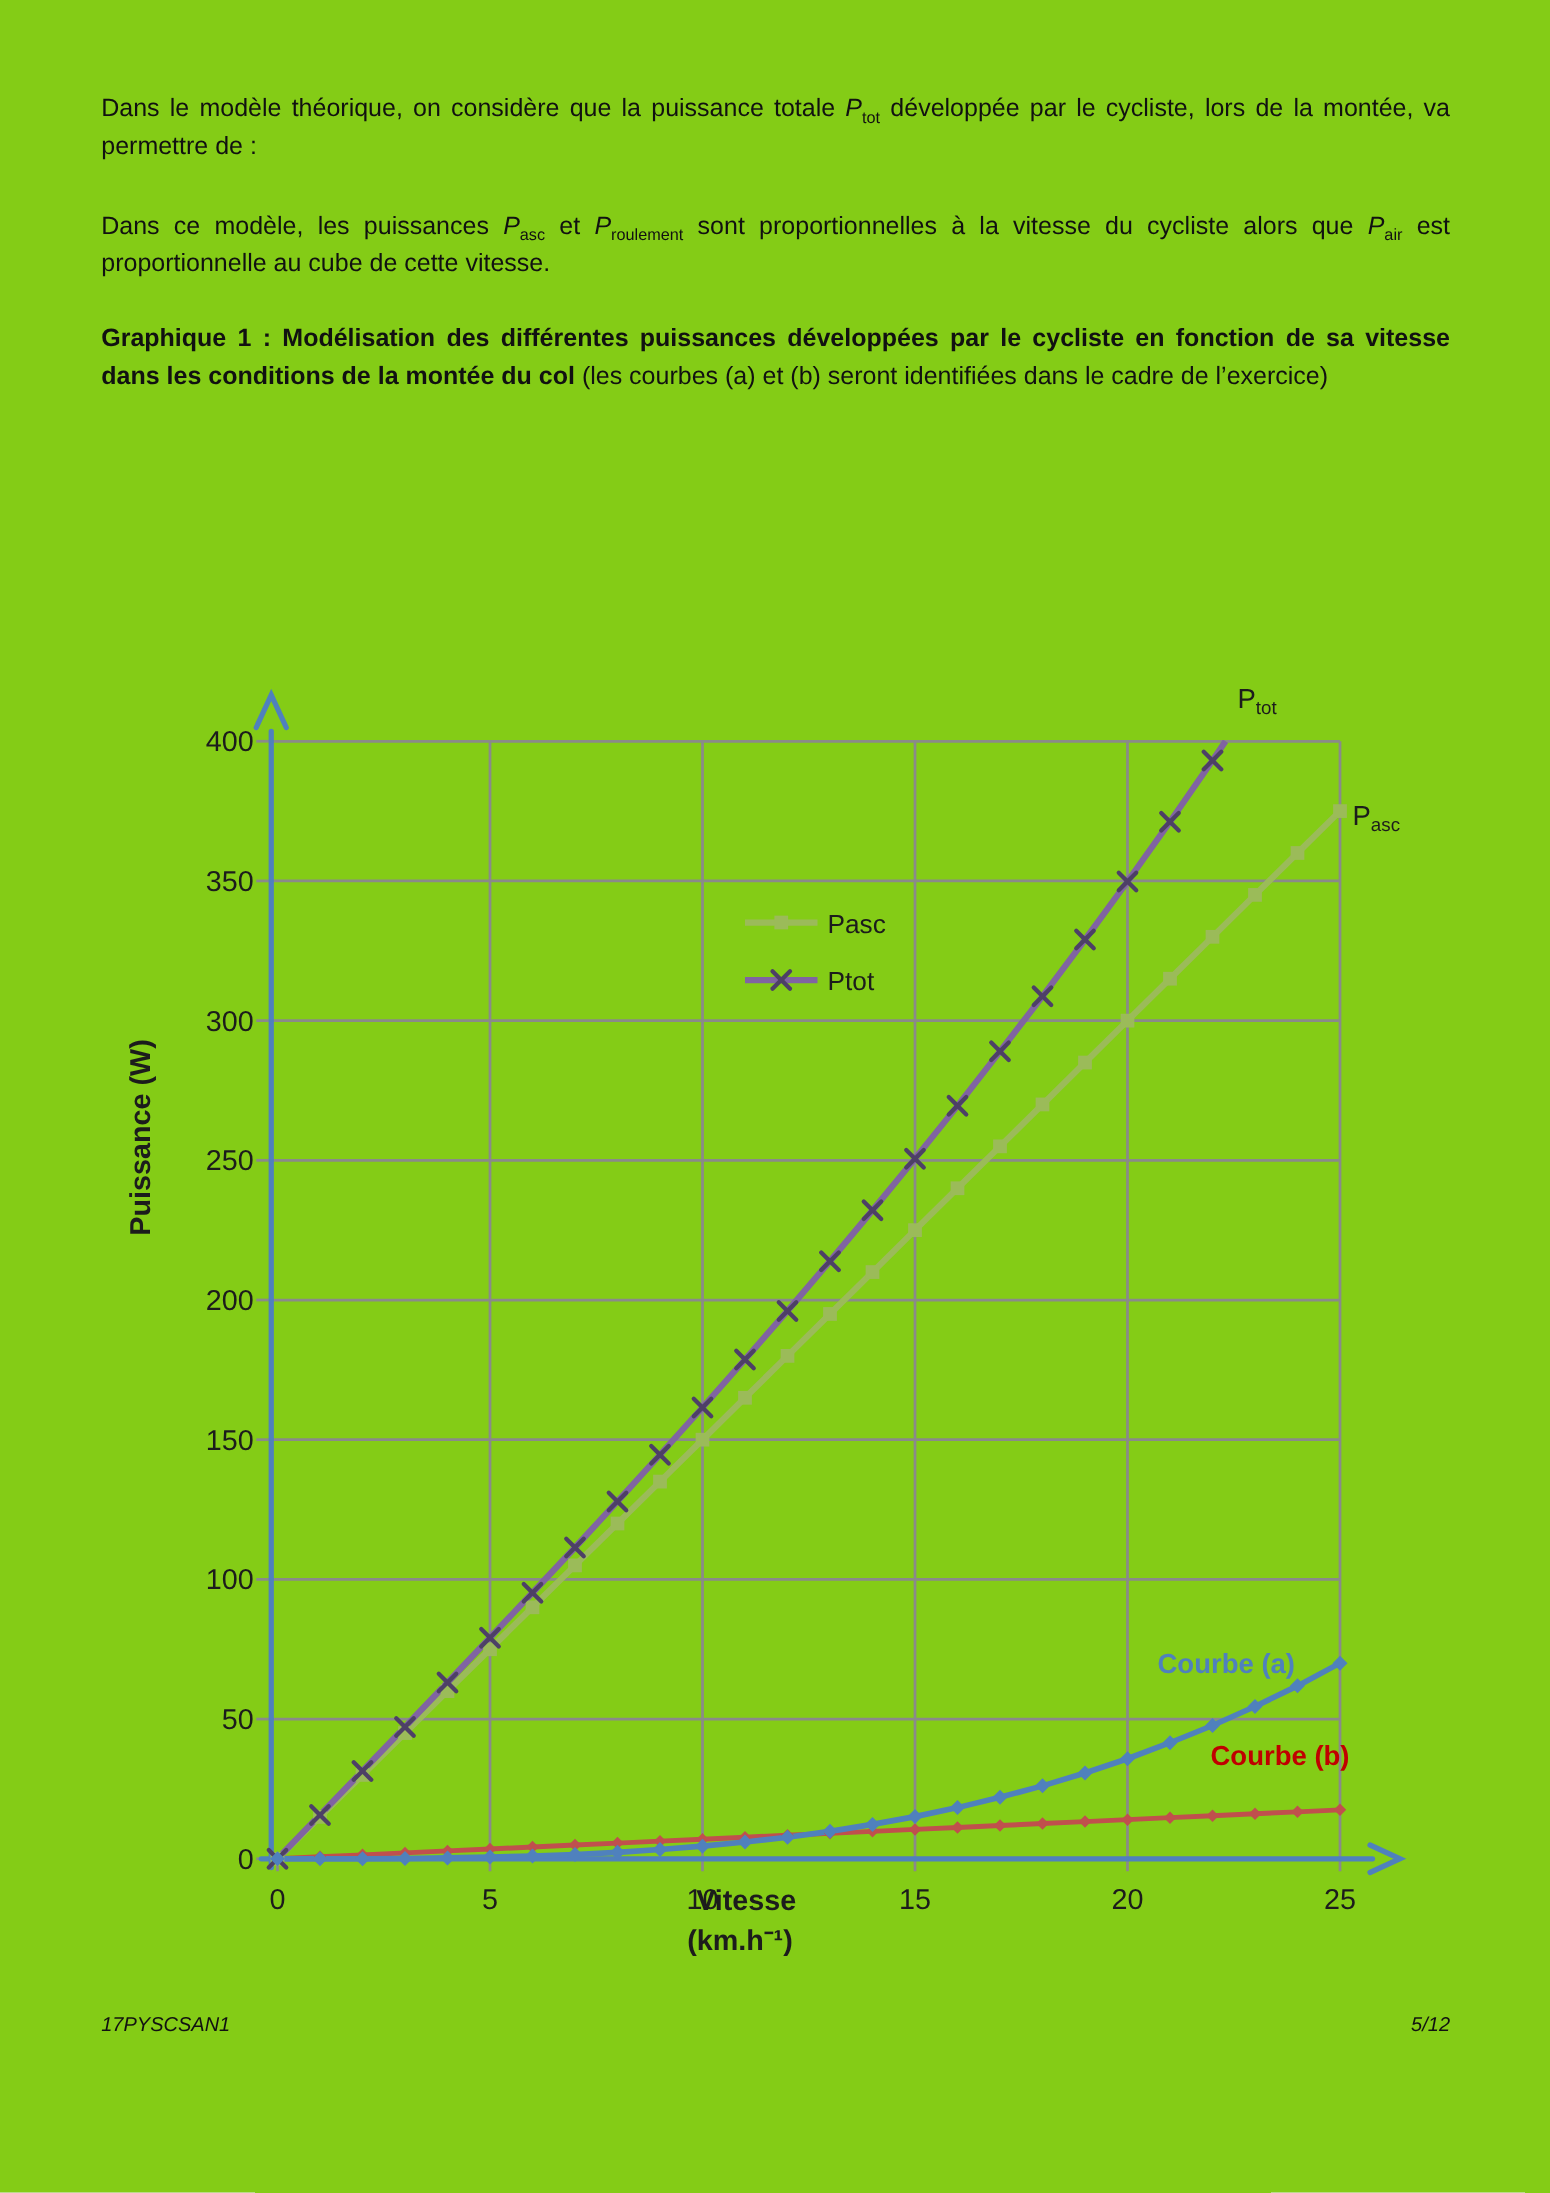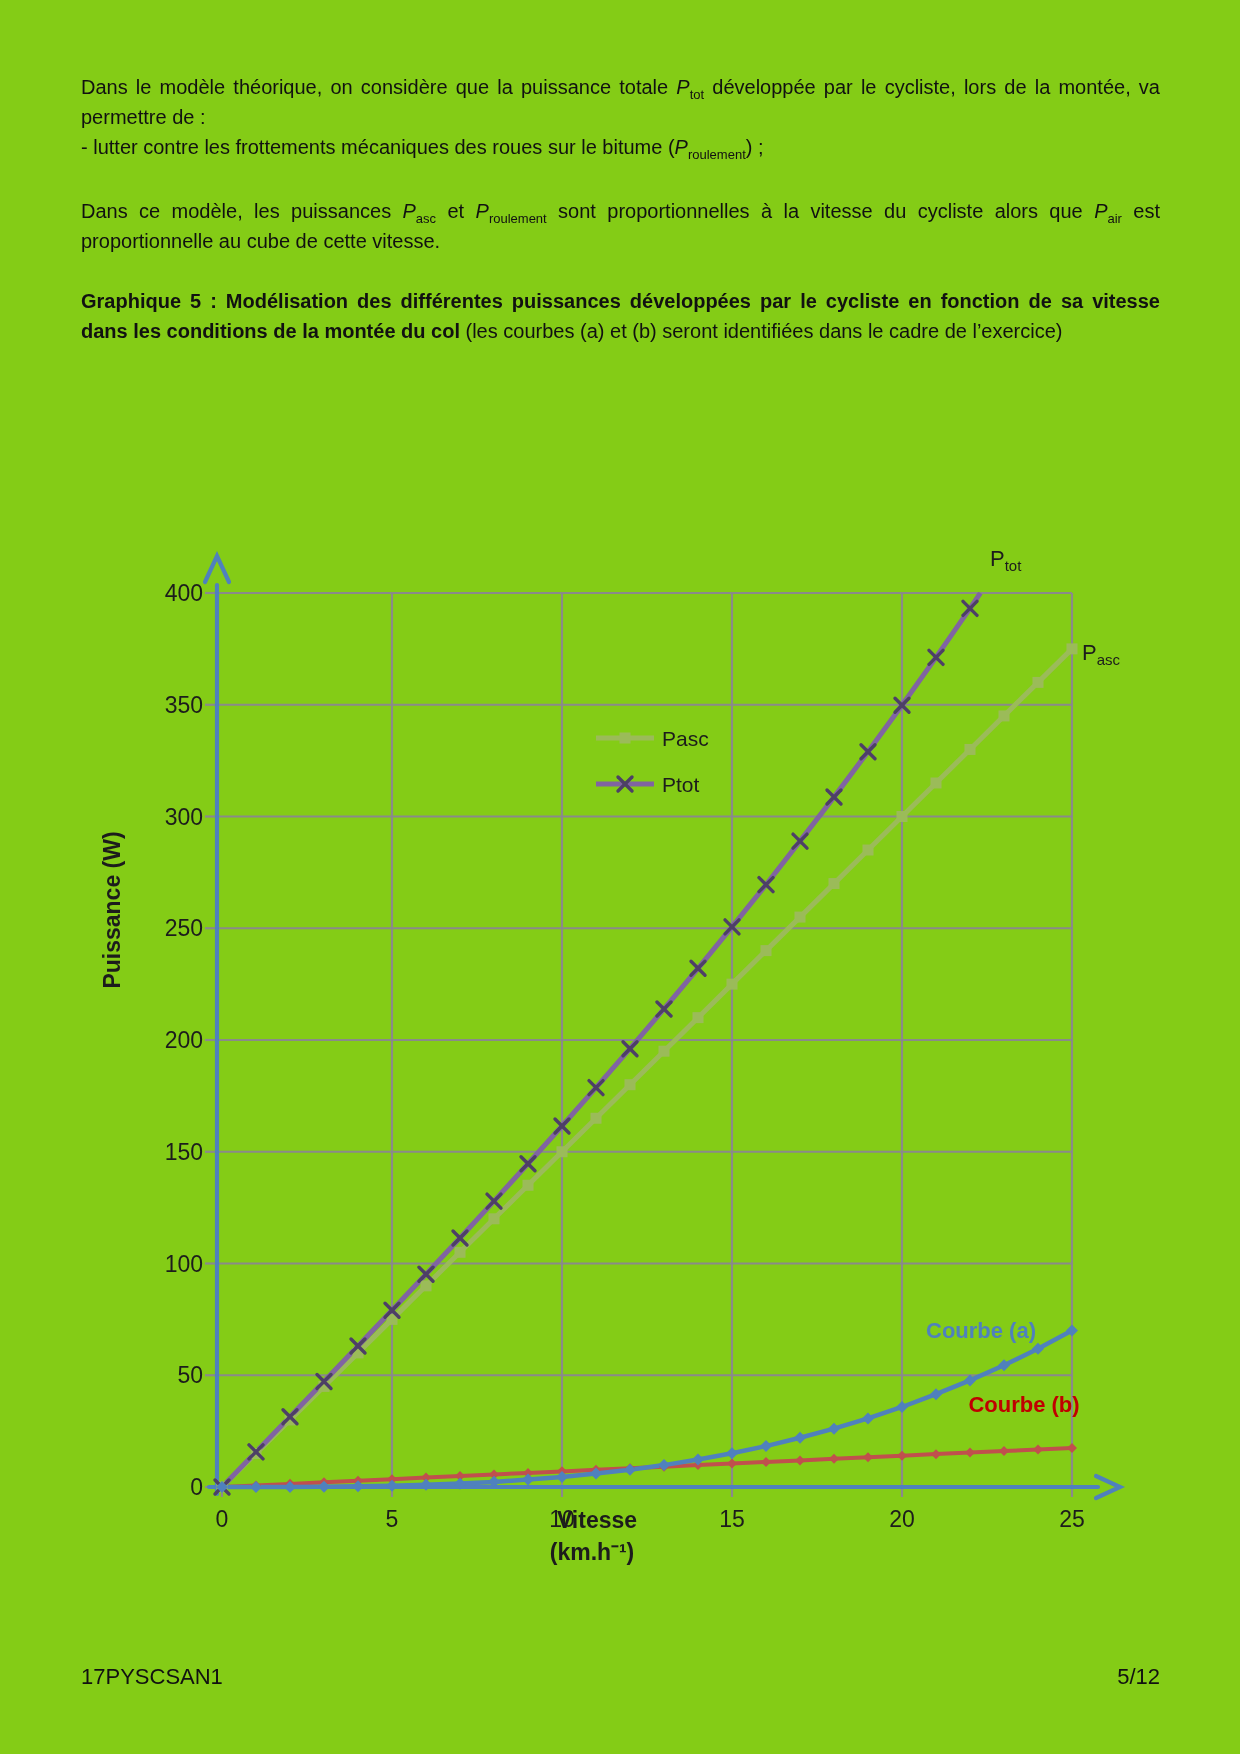--- a/index.html
+++ b/index.html
@@ -12,40 +12,39 @@
   .flow p{margin:0;}
   .just{text-align:justify;}
   p.gap-lg{margin-top:34px;}
   p.gap-md{margin-top:30px;}
   p.caption{margin-top:30px;text-align:justify;}
   .caption b{font-weight:bold;}
   i.pvar{font-style:italic;font-family:"Liberation Sans",sans-serif;}
   sub{font-size:13px;font-style:normal;line-height:0;}
   #chart-svg{position:absolute;left:0;top:0;}
   #chart-svg text{font-family:"Liberation Sans",sans-serif;}
-  .footer{position:absolute;top:1664px;font-size:22px;color:#111;}
+  .footer{position:absolute;top:1612px;font-size:16px;color:#111;font-style:italic;}
   .footer.left{left:81px;}
   .footer.right{right:80px;}
 </style>
 </head>
 <body>
 
 <div class="page">
 
   <div class="flow">
     <p class="just"><span>Dans le modèle théorique, on considère que la puissance totale </span><i class="pvar">P</i><sub>tot</sub><span> développée par le cycliste, lors de la montée, va permettre de :</span></p>
 
 
-    <p><span>- lutter contre les frottements mécaniques des roues sur le bitume (</span><i class="pvar">P</i><sub>roulement</sub><span>) ;</span></p>
 
 
     <p class="just gap-lg"><span>Dans ce modèle, les puissances </span><i class="pvar">P</i><sub>asc</sub><span> et </span><i class="pvar">P</i><sub>roulement</sub><span> sont proportionnelles à la vitesse du cycliste alors que </span><i class="pvar">P</i><sub>air</sub><span> est proportionnelle au cube de cette vitesse.</span></p>
 
 
-    <p class="caption"><b>Graphique 5 : Modélisation des différentes puissances développées par le cycliste en fonction de sa vitesse dans les conditions de la montée du col </b><span>(les courbes (a) et (b) seront identifiées dans le cadre de l’exercice)</span></p>
+    <p class="caption"><b>Graphique 1 : Modélisation des différentes puissances développées par le cycliste en fonction de sa vitesse dans les conditions de la montée du col </b><span>(les courbes (a) et (b) seront identifiées dans le cadre de l’exercice)</span></p>
   </div>
 
   <svg id="chart-svg" width="1240" height="1754" viewBox="0 0 1240 1754" aria-hidden="true">
       <defs>
         <clipPath id="plotclip">
           <rect x="216" y="592" width="858" height="898"></rect>
         </clipPath>
       </defs>
       <g stroke="#8a8a8a" stroke-width="2.2">
         <line x1="392" y1="593" x2="392" y2="1487"></line>

